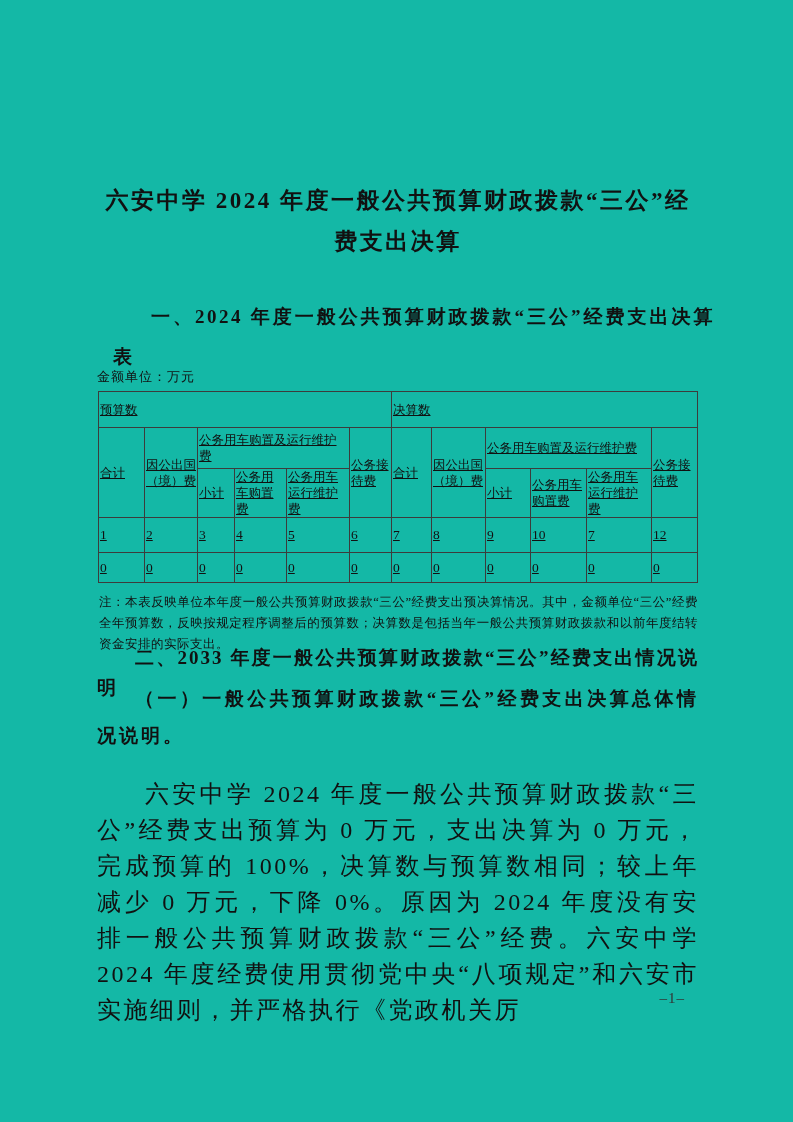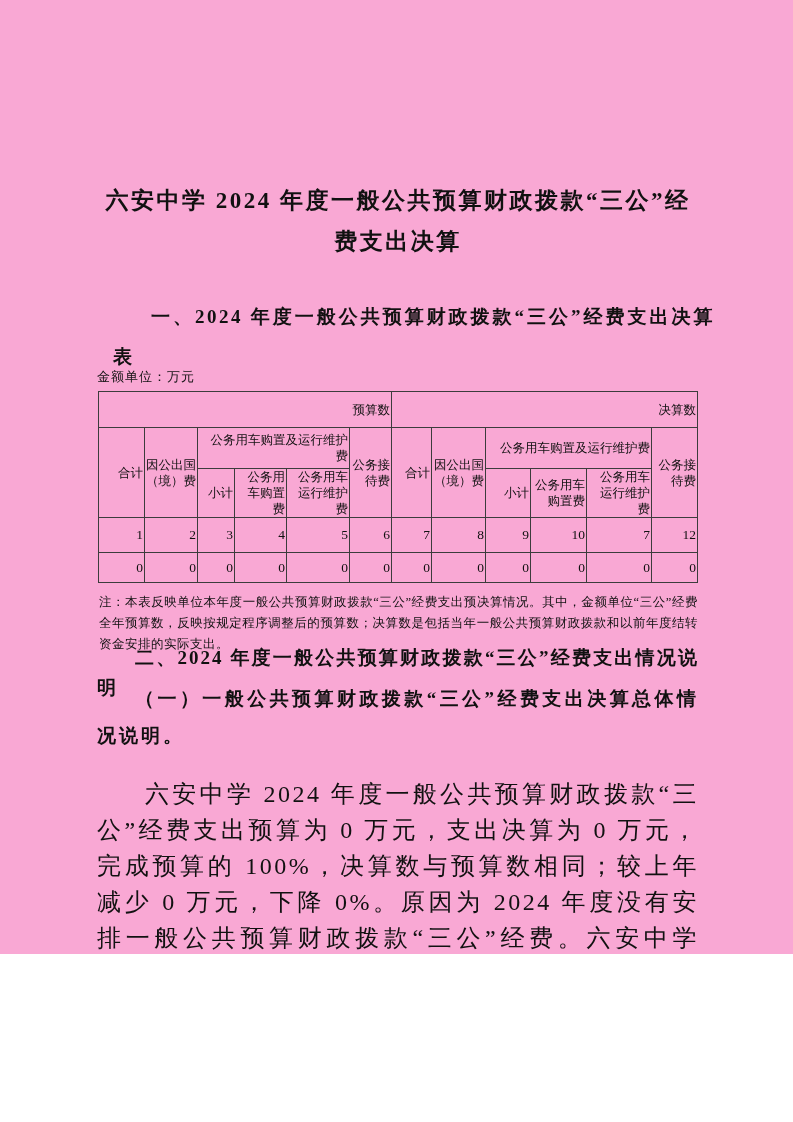--- a/index.html
+++ b/index.html
@@ -3,22 +3,22 @@
 <meta charset="utf-8">
 <style>
   html, body {
     margin: 0;
     padding: 0;
     background: #ffffff;
   }
   .page {
     position: relative;
     width: 793px;
-    height: 954px;
-    background: #f9a8d4;
+    height: 1122px;
+    background: #14b8a6;
     font-family: "Liberation Serif", "DejaVu Serif", serif;
     color: #111111;
     overflow: hidden;
   }
   .doc-title {
     position: absolute;
     top: 180px;
     left: 97px;
     width: 602px;
     text-align: center;
@@ -52,26 +52,27 @@
     position: absolute;
     top: 391px;
     left: 98px;
     width: 600px;
     border-collapse: collapse;
     table-layout: fixed;
   }
   table.sangong th, table.sangong td {
     border: 1px solid #3c3c3c;
     font-weight: normal;
-    text-align: right;
+    text-align: left;
     vertical-align: middle;
     padding: 0 1px;
     font-size: 12.5px;
     line-height: 16px;
     word-break: break-all;
+    text-decoration: underline;
   }
   tr.r1 { height: 36px; }
   tr.r2 { height: 41px; }
   tr.r3 { height: 40px; }
   tr.r4 { height: 35px; }
   tr.r5 { height: 30px; }
   tr.r4 td, tr.r5 td { font-size: 13.5px; }
   .note {
     position: absolute;
     top: 579px;
@@ -203,21 +204,21 @@
       <td>0</td>
       <td>0</td>
       <td>0</td>
       <td>0</td>
     </tr>
   </tbody>
     </table>
 
   <p class="note">注：本表反映单位本年度一般公共预算财政拨款“三公”经费支出预决算情况。其中，金额单位“三公”经费全年预算数，反映按规定程序调整后的预算数；决算数是包括当年一般公共预算财政拨款和以前年度结转资金安排的实际支出。</p>
 
-  <div class="h2">二、2024 年度一般公共预算财政拨款“三公”经费支出情况说明</div>
+  <div class="h2">二、2033 年度一般公共预算财政拨款“三公”经费支出情况说明</div>
 
   <div class="h2-sub">（一）一般公共预算财政拨款“三公”经费支出决算总体情况说明。</div>
 
   <p class="body-para">六安中学 2024 年度一般公共预算财政拨款“三公”经费支出预算为 0 万元，支出决算为 0 万元，完成预算的 100%，决算数与预算数相同；较上年减少 0 万元，下降 0%。原因为 2024 年度没有安排一般公共预算财政拨款“三公”经费。六安中学 2024 年度经费使用贯彻党中央“八项规定”和六安市实施细则，并严格执行《党政机关厉</p>
 
   <div class="page-number">–1–</div>
 
 </div>
 
 </body></html>

